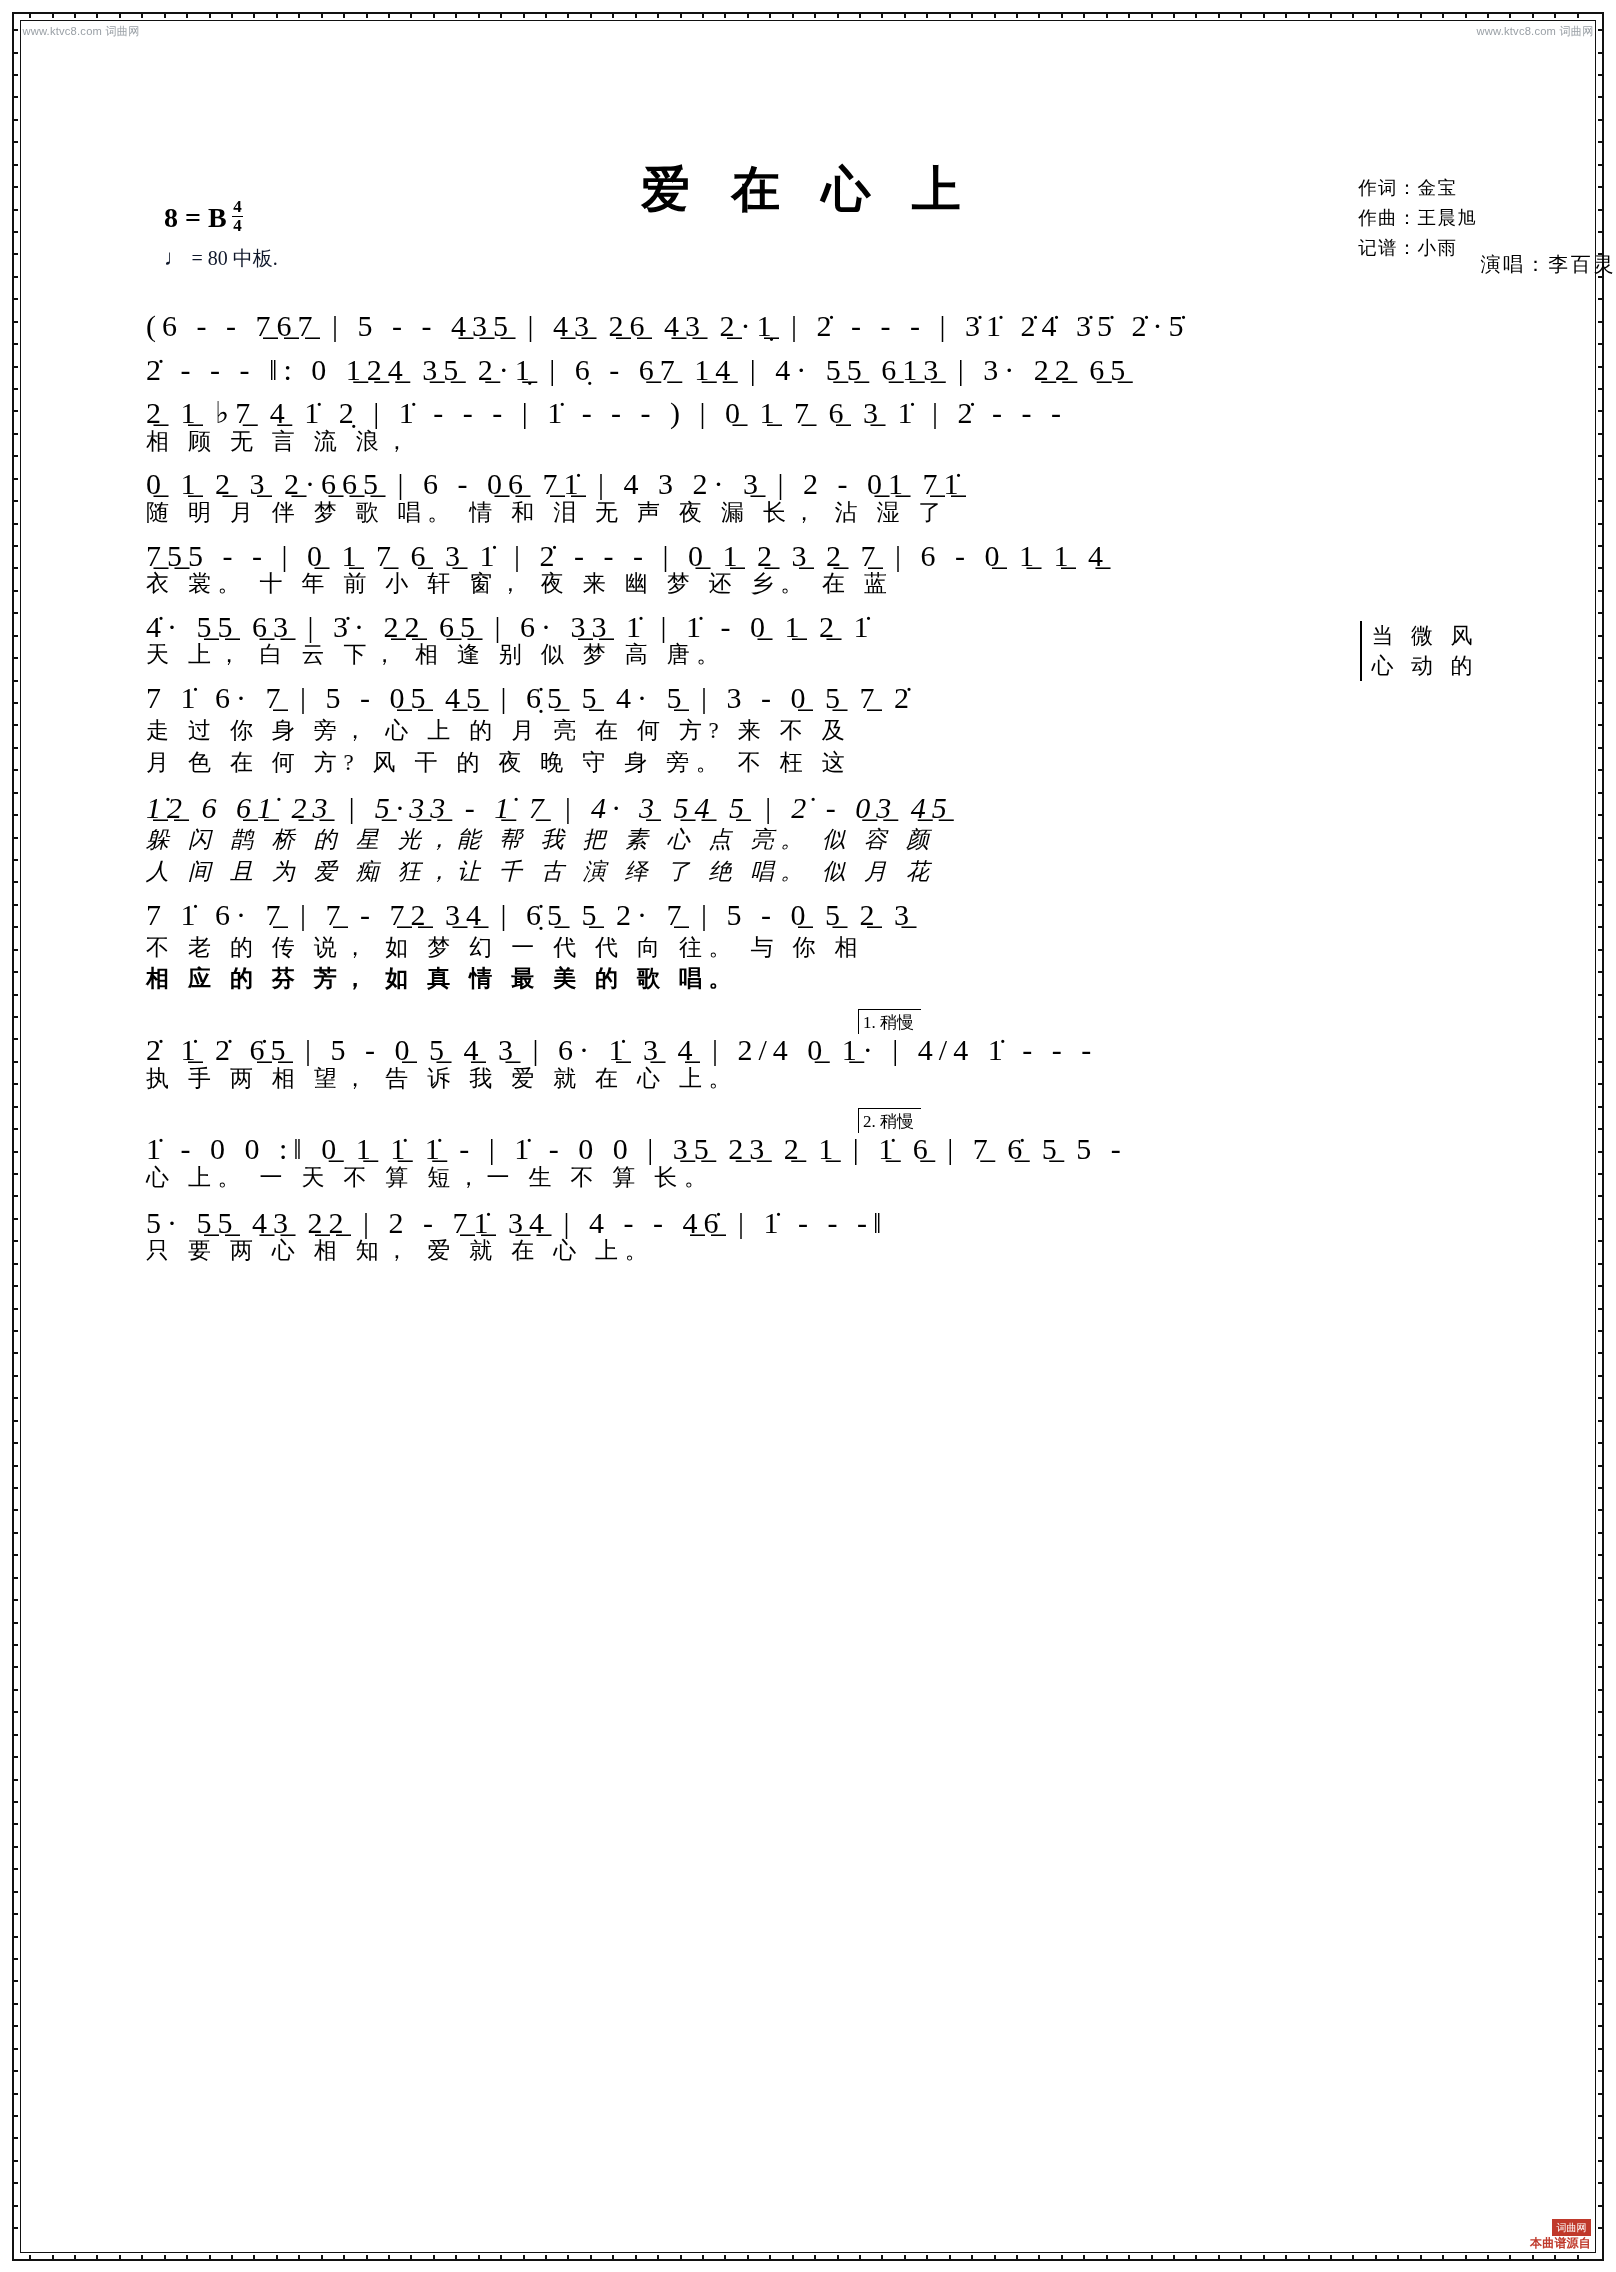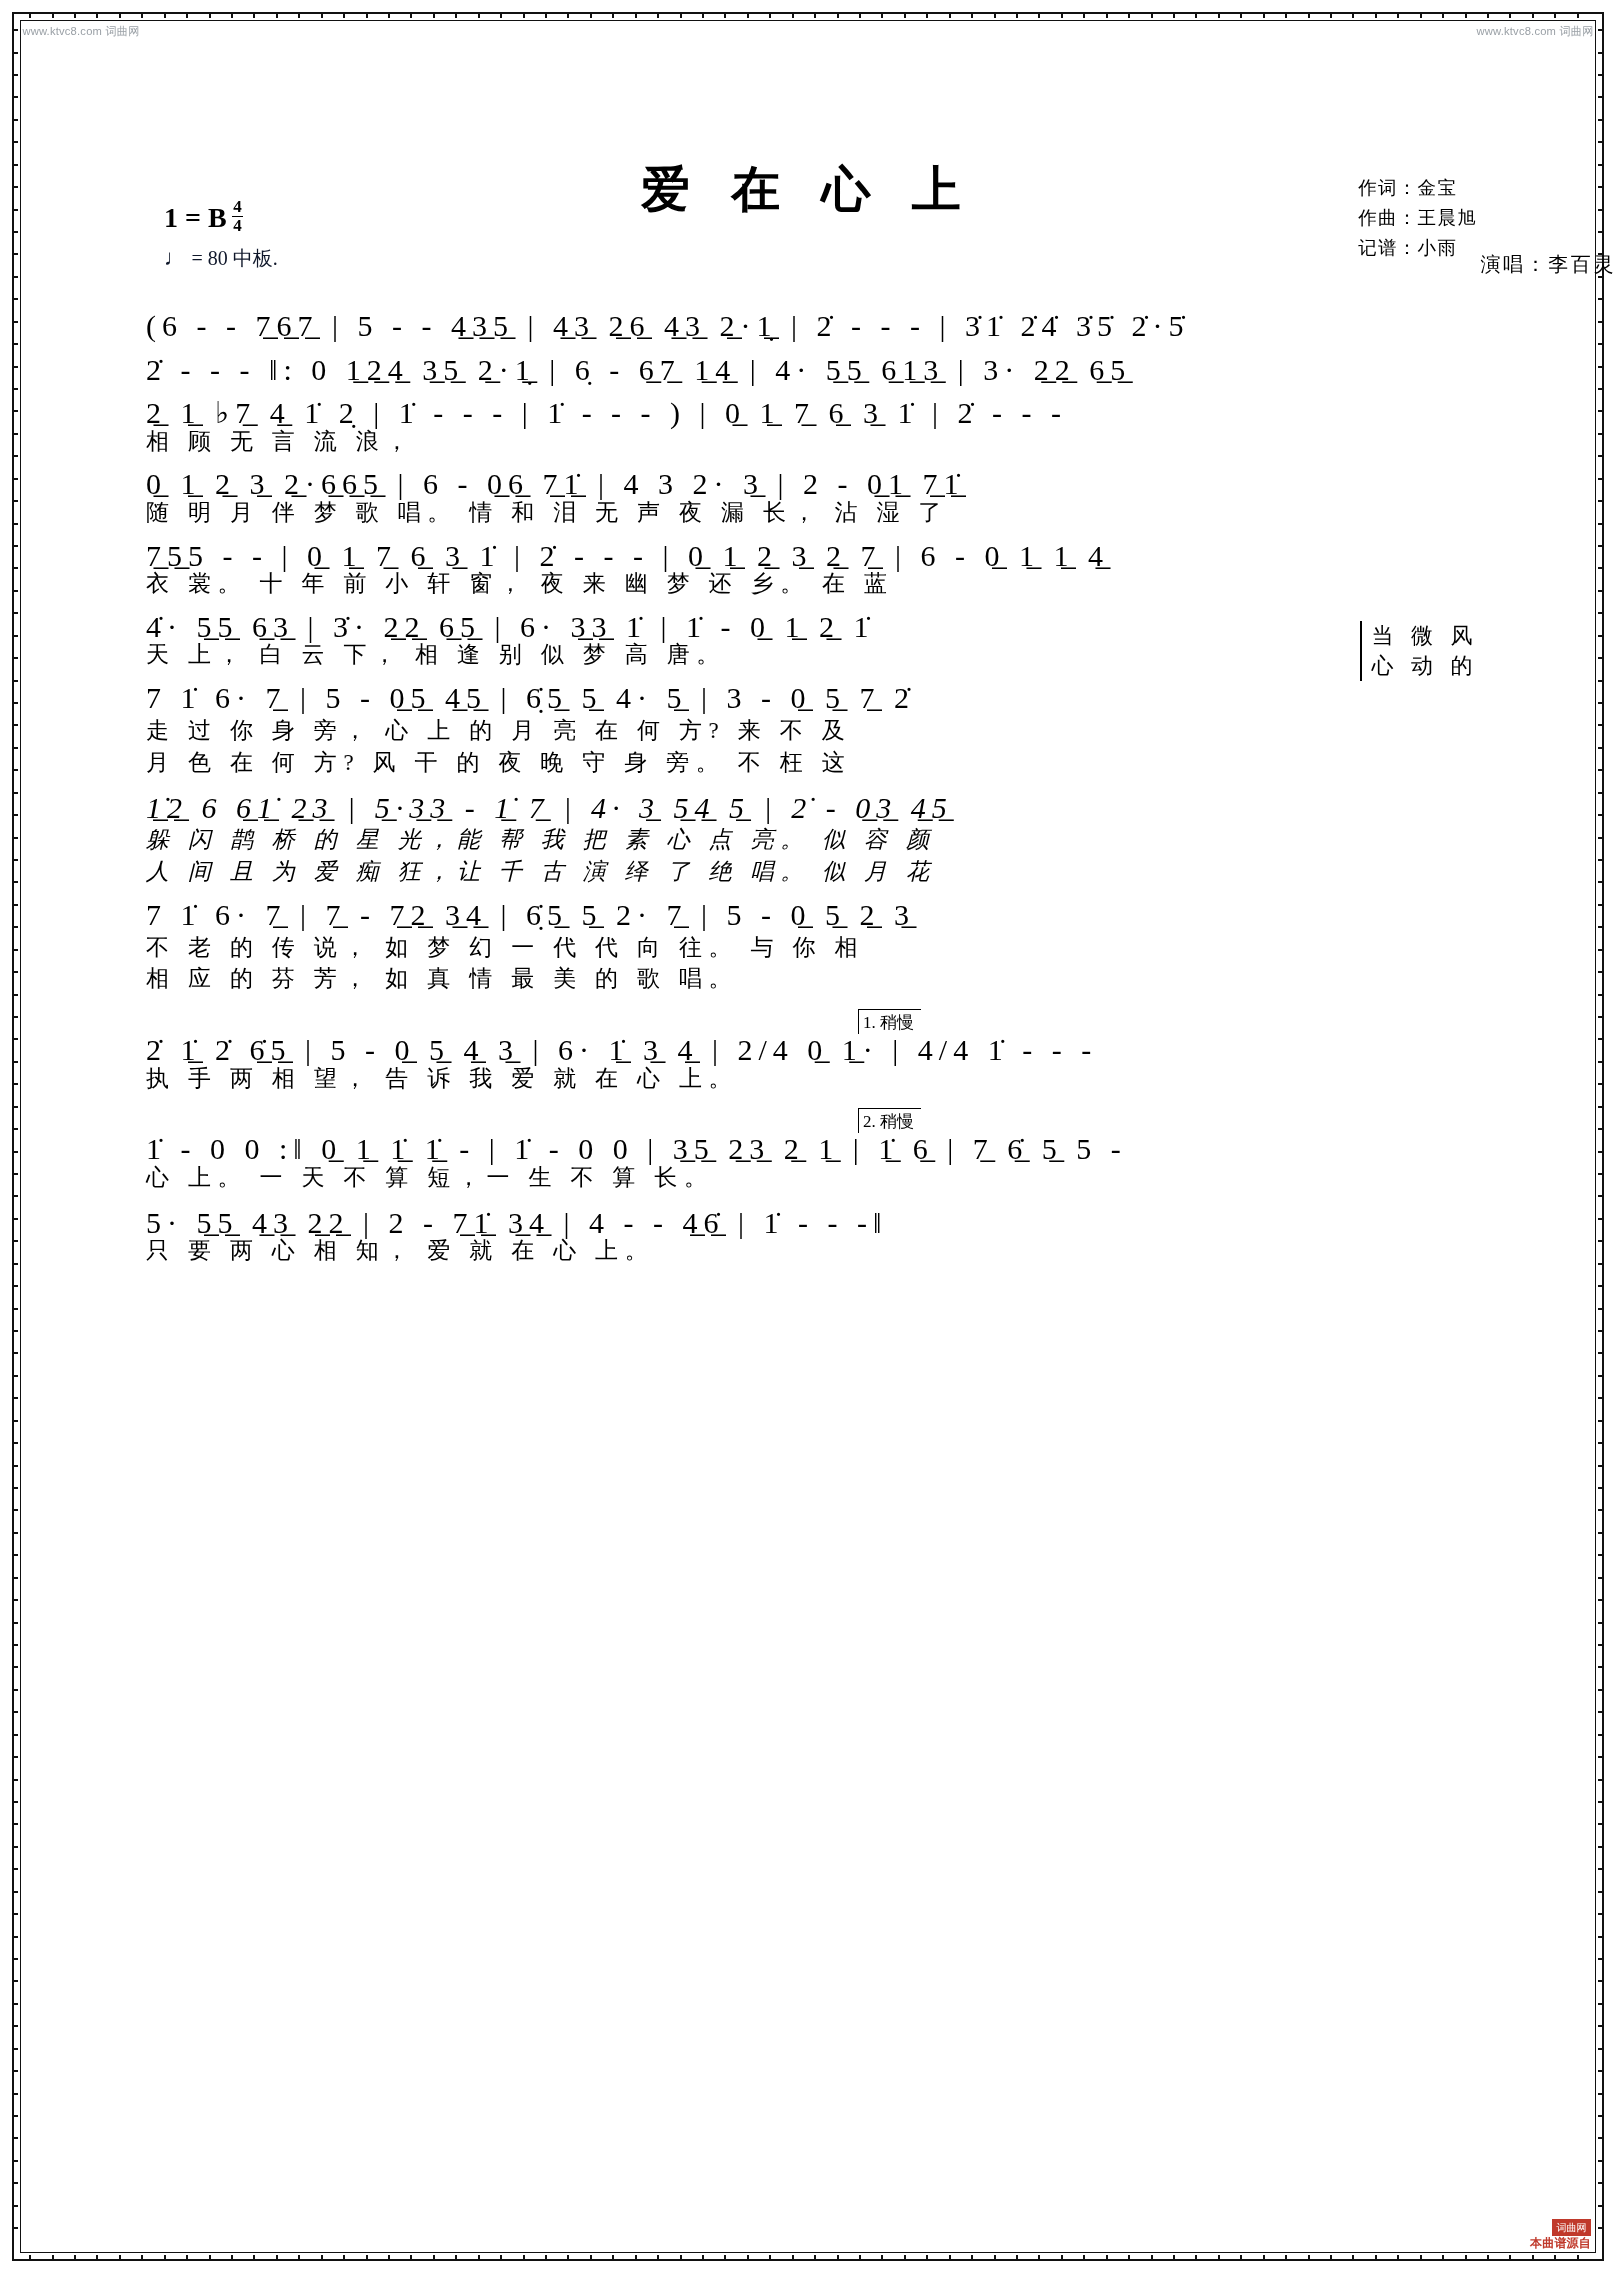--- a/index.html
+++ b/index.html
@@ -512,21 +512,21 @@
   <div class="title">爱 在 心 上</div>
   <div class="singer">演唱：李百灵</div>
 
   <div class="credits">
     <div>作词：金宝</div>
     <div>作曲：王晨旭</div>
     <div>记谱：小雨</div>
   </div>
 
   <div class="keybox">
-    <span class="key">1 = B</span><span class="frac"><span class="num">4</span><span class="den">4</span></span>
+    <span class="key">8 = B</span><span class="frac"><span class="num">4</span><span class="den">4</span></span>
   </div>
 
   <div class="tempo">
     <span class="note">♩</span>
     <span>= 80  中板.</span>
   </div>
 
   <div class="score" id="score">
       <div class="sysline" style="margin-bottom: 12px;">
         <div class="notes">(6 - - 7̲6̲7̲ | 5 - - 4̲3̲5̲ | 4̲3̲ 2̲6̲ 4̲3̲ 2̲·1̲̣ | 2̇ - - - | 3̇1̇ 2̇4̇ 3̇5̇ 2̇·5̇</div>
@@ -560,21 +560,21 @@
         </div>
       </div>
       <div class="sysline" style="margin-bottom: 14.5px; font-style: italic;">
         <div class="notes">1̲̇2̲ 6 6̲1̲̇ 2̲3̲ | 5̲·3̲3̲ - 1̲̇ 7̲ | 4· 3̲ 5̲4̲ 5̲ | 2̇ - 0̲3̲ 4̲5̲</div>
         <div class="lyric" style="margin-top: 4px;">躲 闪  鹊 桥 的 星  光，能 帮 我 把 素 心 点 亮。  似 容 颜</div>
         <div class="lyric" style="margin-top: 6.6px;">人 间  且 为 爱 痴  狂，让 千 古 演 绎 了 绝 唱。  似 月 花</div>
       </div>
       <div class="sysline" style="margin-bottom: 17px;">
         <div class="notes">7  1̇  6· 7̲ | 7̲ - 7̲2̲ 3̲4̲ | 6̣̇5̲ 5̲ 2· 7̲ | 5 - 0̲ 5̲ 2̲ 3̲</div>
         <div class="lyric" style="margin-top: 4px;">不 老 的  传 说，  如 梦 幻 一 代 代 向 往。  与 你 相</div>
-        <div class="lyric" style="margin-top: 6.6px;">相 应 的  芬 芳，  如 真 情 最 美 的 歌 唱。</div>
+        <div class="lyric" style="margin-top: 6.6px; font-weight: bold;">相 应 的  芬 芳，  如 真 情 最 美 的 歌 唱。</div>
       </div>
       <div class="sysline" style="margin-bottom: 17px;"><div style="font-size: 17px; color: rgb(0, 0, 0); border-top: 1.3px solid rgb(0, 0, 0); border-left: 1.3px solid rgb(0, 0, 0); display: inline-block; padding: 1.3px 6.6px 0px 4px; margin-left: 712px;">1. 稍慢</div><div class="notes">2̇ 1̲̇ 2̇  6̲̇5̲ | 5 - 0̲ 5̲ 4̲ 3̲ | 6· 1̲̇ 3̲ 4̲ | 2/4  0̲ 1̲· | 4/4  1̇ - - -</div><div class="lyric">执 手 两 相 望，  告 诉 我 爱  就 在    心  上。</div></div>
       <div class="sysline" style="margin-bottom: 17px;"><div style="font-size: 17px; color: rgb(0, 0, 0); border-top: 1.3px solid rgb(0, 0, 0); border-left: 1.3px solid rgb(0, 0, 0); display: inline-block; padding: 1.3px 6.6px 0px 4px; margin-left: 712px;">2. 稍慢</div><div class="notes">1̇ - 0  0 :‖ 0̲ 1̲ 1̲̇ 1̲̇ - | 1̇ - 0  0 | 3̲5̲ 2̲3̲ 2̲ 1̲ | 1̲̇ 6̲ | 7̲ 6̲̇ 5̲ 5 -</div><div class="lyric">心 上。      一 天 不 算 短，一 生 不 算 长。</div></div>
       <div class="sysline" style="margin-bottom: 12px;">
         <div class="notes">5· 5̲5̲ 4̲3̲ 2̲2̲ | 2 - 7̲1̲̇ 3̲4̲ | 4 - - 4̲6̲̇ | 1̇ - - -‖</div>
         <div class="lyric">只 要 两 心 相 知，   爱 就 在     心  上。</div>
       </div>
     </div>
 
 </div>

